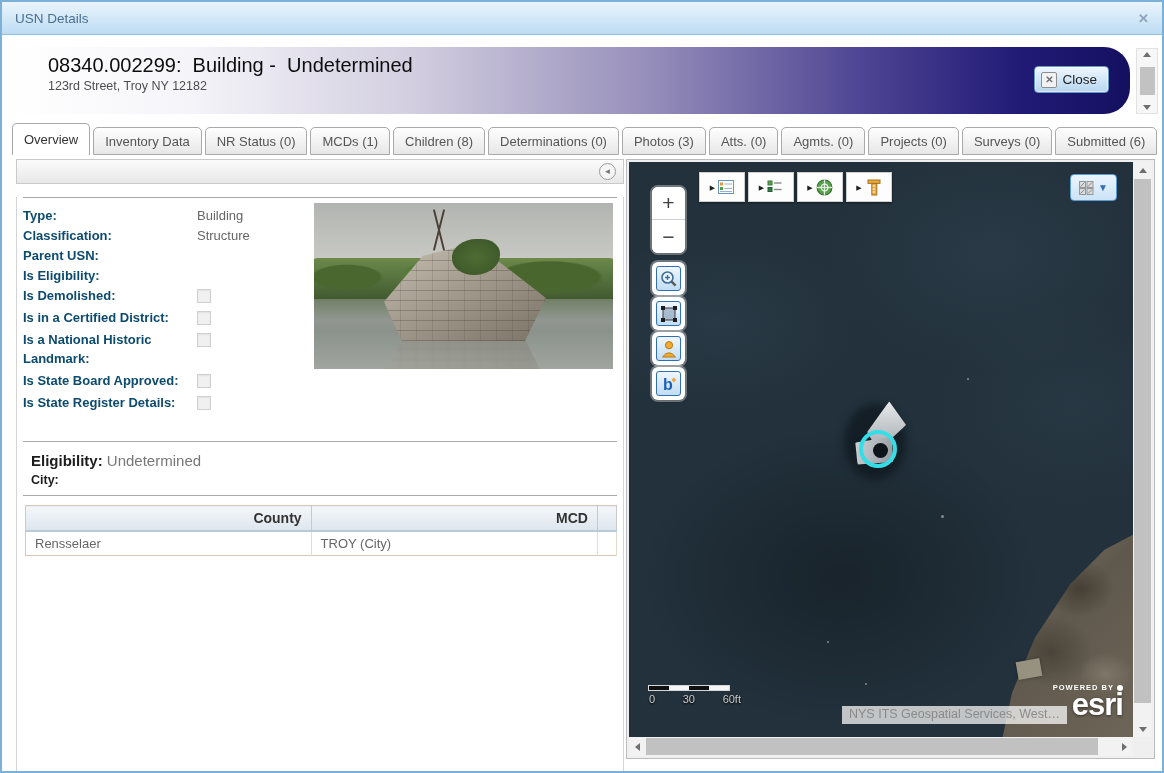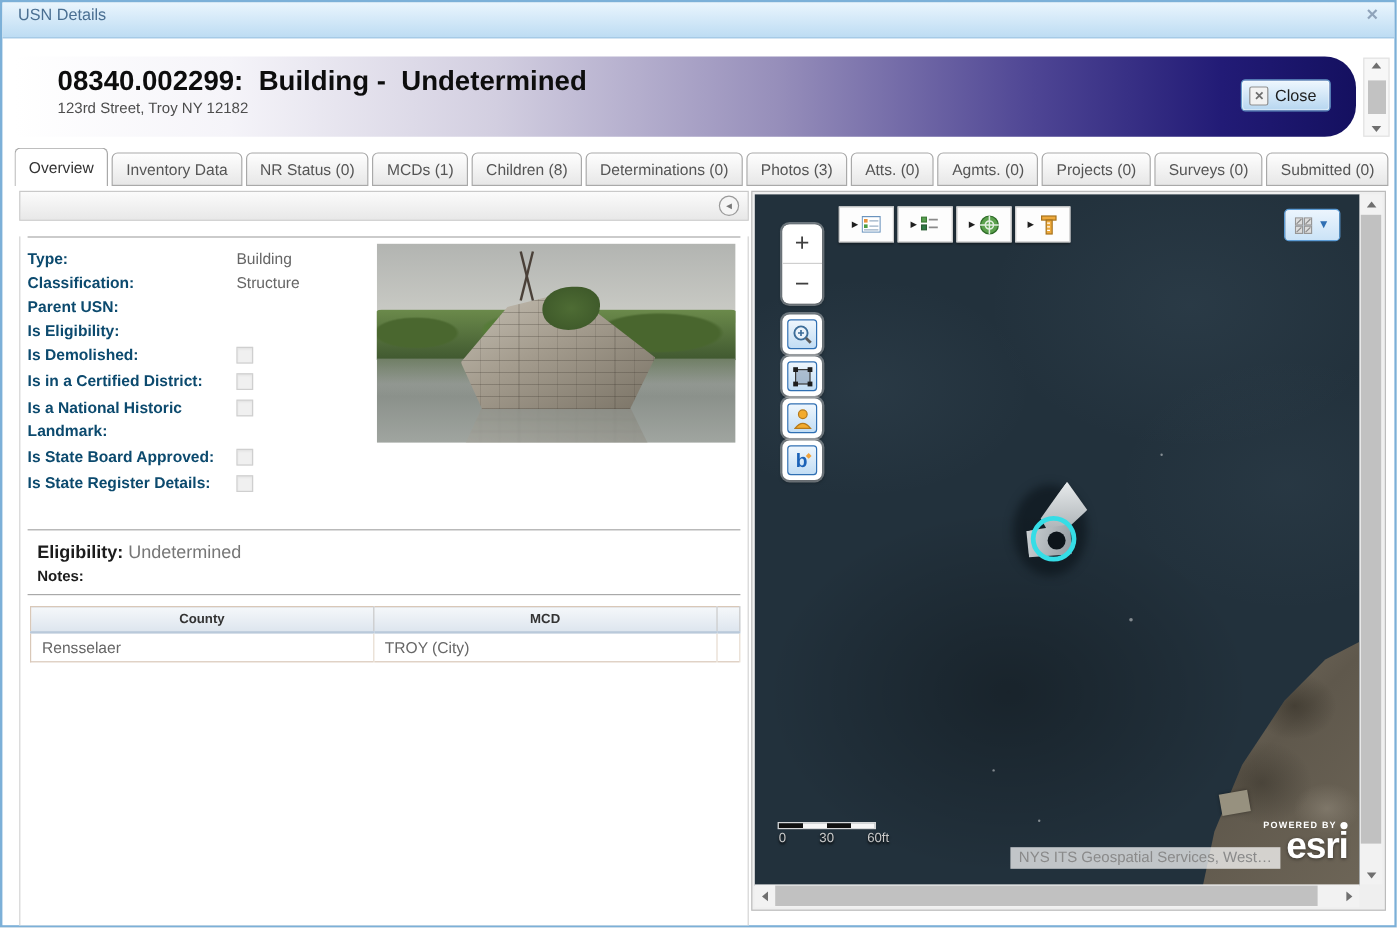--- a/index.html
+++ b/index.html
@@ -3,29 +3,29 @@
 <meta charset="utf-8">
 <style>
   * { box-sizing: border-box; margin: 0; padding: 0; }
   html,body { background:#e8e8e8; font-family:"Liberation Sans", sans-serif; }
   .window { position:relative; width:1164px; height:773px; background:#fff;
             border:2px solid #7cb0d8; overflow:hidden; }
 
   
   .titlebar { position:absolute; left:0; top:0; width:100%; height:30px;
     background:linear-gradient(#eaf5fd,#bddcf3); border-bottom:1px solid #93bfe0;
-    display:flex; align-items:flex-start; justify-content:space-between; padding:3px 13px;
+    display:flex; align-items:center; justify-content:space-between; padding:16px 13px;
     color:#4a6f92; font-size:13.5px; }
   .titlebar-close { color:#8fa3ba; font-weight:bold; font-size:13px; cursor:default; }
 
   
   .header-band { position:absolute; left:10px; top:45px; width:1118px; height:67px;
     border-radius:0 26px 26px 0; padding:7px 0 0 36px;
     background:linear-gradient(90deg,#ffffff 0%,#f5f4f9 16%,#d2cee0 36%,#968eba 57%,#4e4594 76%,#221b76 90%,#141060 100%); }
-  .header-title { font-size:23px; font-weight:bold; color:#0d0d0d; white-space:pre; }
+  .header-title { font-size:20px; font-weight:normal; color:#0d0d0d; white-space:pre; }
   .header-sub   { font-size:12.5px; font-weight:bold; color:#1c1c1c; margin-top:3px; }
   .header-addr  { font-size:12.5px; color:#4d4d4d; margin-top:2px; }
   .close-btn { position:absolute; right:21px; top:19px; height:27px;
     display:flex; align-items:center; gap:5px; padding:0 11px 0 6px;
     background:linear-gradient(#eff7fe,#b6d6f0); border:1px solid #6597c8; border-radius:4px;
     font-size:13.5px; color:#1e1e1e; box-shadow:inset 0 0 0 1px rgba(255,255,255,.5); cursor:pointer; }
   .close-btn-x { width:16px; height:16px; background:#f2f2f2; border:1px solid #8f8f8f;
     border-radius:2px; color:#6e6e6e; font-size:10px; font-weight:bold;
     display:flex; align-items:center; justify-content:center; }
 
@@ -94,22 +94,22 @@
   .ph-tripod::after  { transform:rotate(-14deg); }
 
   .elig-line { margin:10px 0 0 8px; font-size:15px; }
   .elig-label { font-weight:bold; color:#1c1c1c; }
   .elig-value { color:#777; }
   .notes-label { margin:4px 0 8px 8px; font-size:12.5px; font-weight:bold; color:#1c1c1c; }
 
   .mcd-table { margin:9px 2px 0 2px; width:592px; border-collapse:collapse;
     border:1px solid #d9c8b8; }
   .mcd-table th { background:linear-gradient(#f4f7fa,#dde5ee); border-bottom:2px solid #b9c9da;
-    border-right:1px solid #c9c9c9; padding:4px 9px; text-align:center;
-    font-size:11px; color:#333; }
+    border-right:1px solid #c9c9c9; padding:4px 9px; text-align:right;
+    font-size:14px; color:#333; }
   .mcd-table td { padding:4px 9px; font-size:13px; color:#666;
     border-right:1px solid #e6dbcf; }
   .mcd-table .col-blank { width:13px; }
   .mcd-table tr { cursor:pointer; }
 
   
   .map-panel { position:absolute; left:624px; top:157px; width:529px; height:600px;
     border:1px solid #bcbcbc; background:#efefef; }
   .map-canvas { position:absolute; left:2px; top:2px; width:504px; height:576px; overflow:hidden;
     background:
@@ -244,21 +244,21 @@
     <div class="tab">
         <span>Agmts. (0)</span>
       </div>
     <div class="tab">
         <span>Projects (0)</span>
       </div>
     <div class="tab">
         <span>Surveys (0)</span>
       </div>
     <div class="tab">
-        <span>Submitted (0)</span>
+        <span>Submitted (6)</span>
       </div>
   </div>
 
   <div class="left-panel">
     <div class="panel-header">
       <div class="collapse-btn">
         <span>◄</span>
       </div>
     </div>
     <div class="panel-body">
@@ -313,21 +313,21 @@
           <span class="checkbox"></span>
         </div>
       </div>
 
       <hr class="rule">
 
       <div class="elig-line">
         <span class="elig-label">Eligibility:</span>
         <span class="elig-value">Undetermined</span>
       </div>
-      <div class="notes-label">Notes:</div>
+      <div class="notes-label">City:</div>
 
       <hr class="rule">
 
       <table class="mcd-table">
         <thead>
           <tr>
             <th style="width:287px">County</th>
             <th style="width:288px">MCD</th>
             <th class="col-blank"></th>
           </tr>

